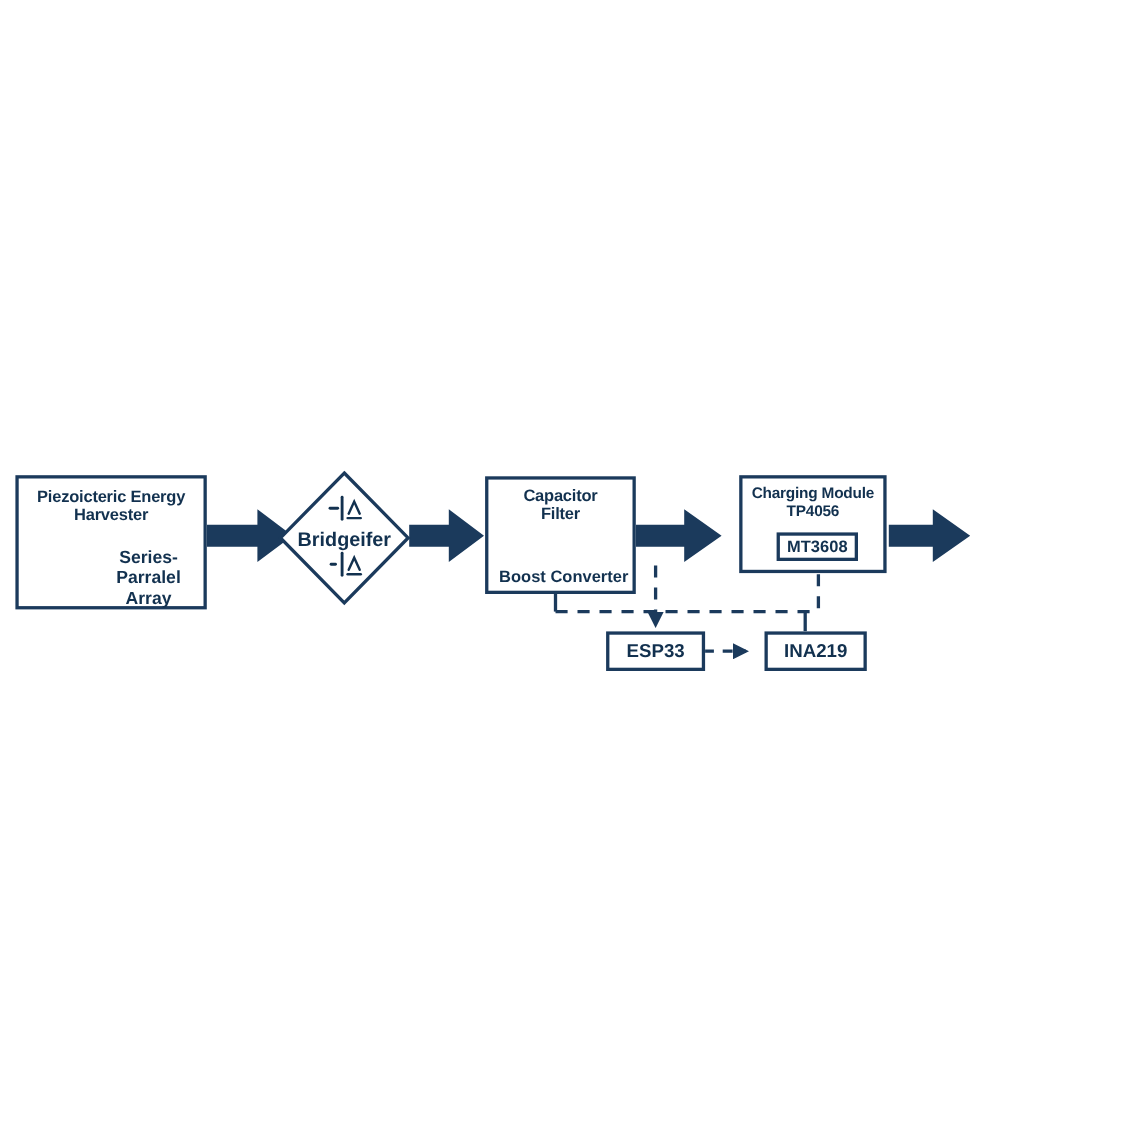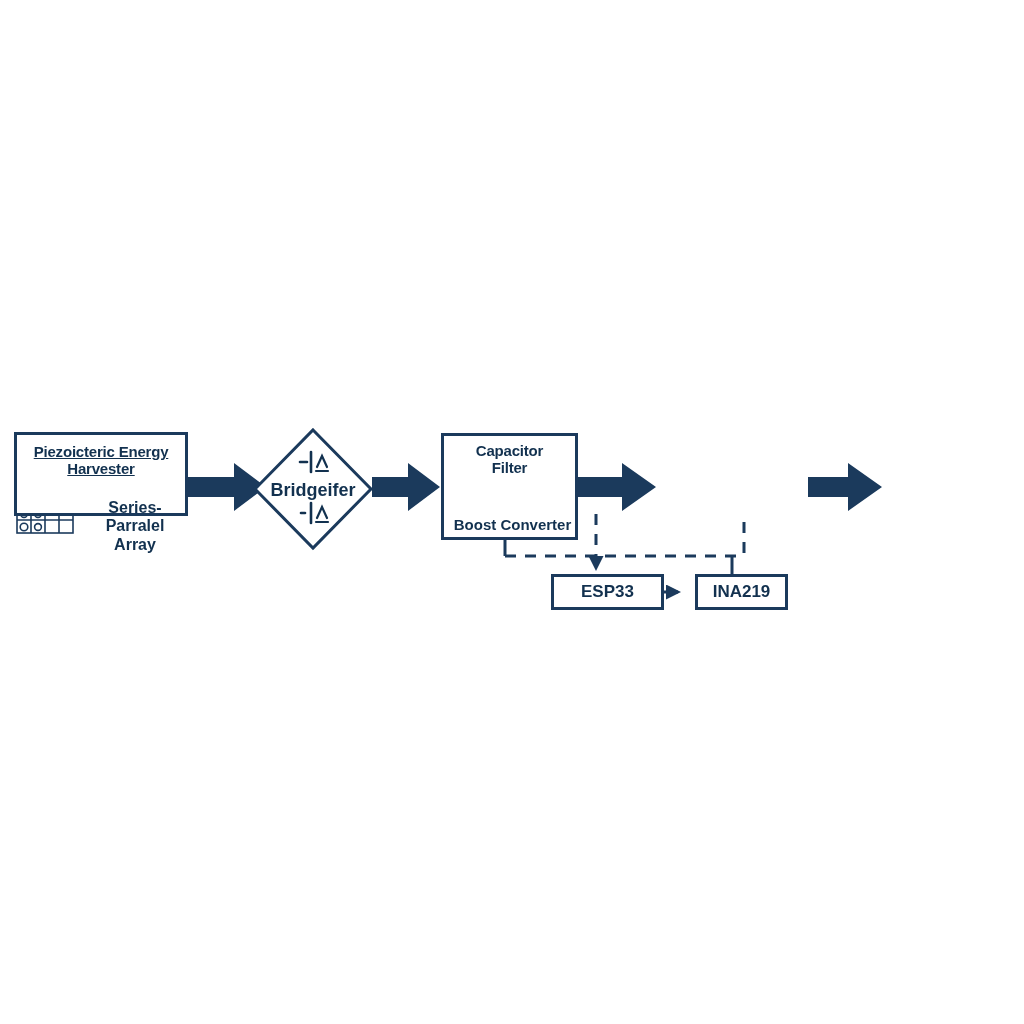--- a/index.html
+++ b/index.html
@@ -167,21 +167,21 @@
       <path d="M 317 518 l 5 -11 l 5 11" stroke-width="2.2"></path>
       <line x1="316" y1="522" x2="328" y2="522" stroke-width="2.2"></line>
     </g>
 
     <g stroke="#12314f" stroke-width="3.4" fill="none" stroke-linecap="round" stroke-linejoin="round">
       <path d="M 497 477 L 497 508 L 507 508 L 507 490 L 517 490"></path>
       <path d="M 497 477 L 511 477 L 511 485"></path>
     </g>
   </svg>
 
-  <div class="node-box" style="left:14px; top:432px; width:174px; height:84px;text-decoration:underline;">
+  <div class="node-box" style="left:14px; top:432px; width:174px; height:122px;">
     <div class="node-title" style="font-size:15px; margin-top:8px;">
       <span>Piezoicteric Energy</span><br>
       <span>Harvester</span>
     </div>
     <div class="free-label" style="left:66px; top:64px; width:104px; font-size:16px;">
       <span>Series-Parralel</span><br>
       <span>Array</span>
     </div>
   </div>
 
@@ -190,23 +190,32 @@
   </div>
 
   <div class="node-box" style="left:441px; top:433px; width:137px; height:107px;">
     <div class="node-title" style="font-size:15px; margin-top:6px;">
       <span>Capacitor</span><br>
       <span>Filter</span>
     </div>
     <div class="free-label" style="left:0px; top:80px; width:137px; font-size:15px;text-align:center;">Boost Converter</div>
   </div>
 
-
-
-  <div class="small-box" style="left:551px; top:574px; width:113px; height:36px;">
+  <div class="node-box" style="left:672px; top:432px; width:134px; height:89px;">
+    <div class="node-title" style="font-size:14px; margin-top:5px;">
+      <span>Charging Module</span><br>
+      <span>TP4056</span>
+    </div>
+    <div class="sub-box" style="left:31px; top:49px; width:74px; height:26px; font-size:15px;">
+      <span>MT3608</span>
+    </div>
+  </div>
+
+
+  <div class="small-box" style="left:551px; top:574px; width:90px; height:36px;">
     <span>ESP33</span>
   </div>
 
   <div class="small-box" style="left:683px; top:574px; width:93px; height:36px;margin-left:12px;">
     <span>INA219</span>
   </div>
 
 </div>
 
 </body></html>

